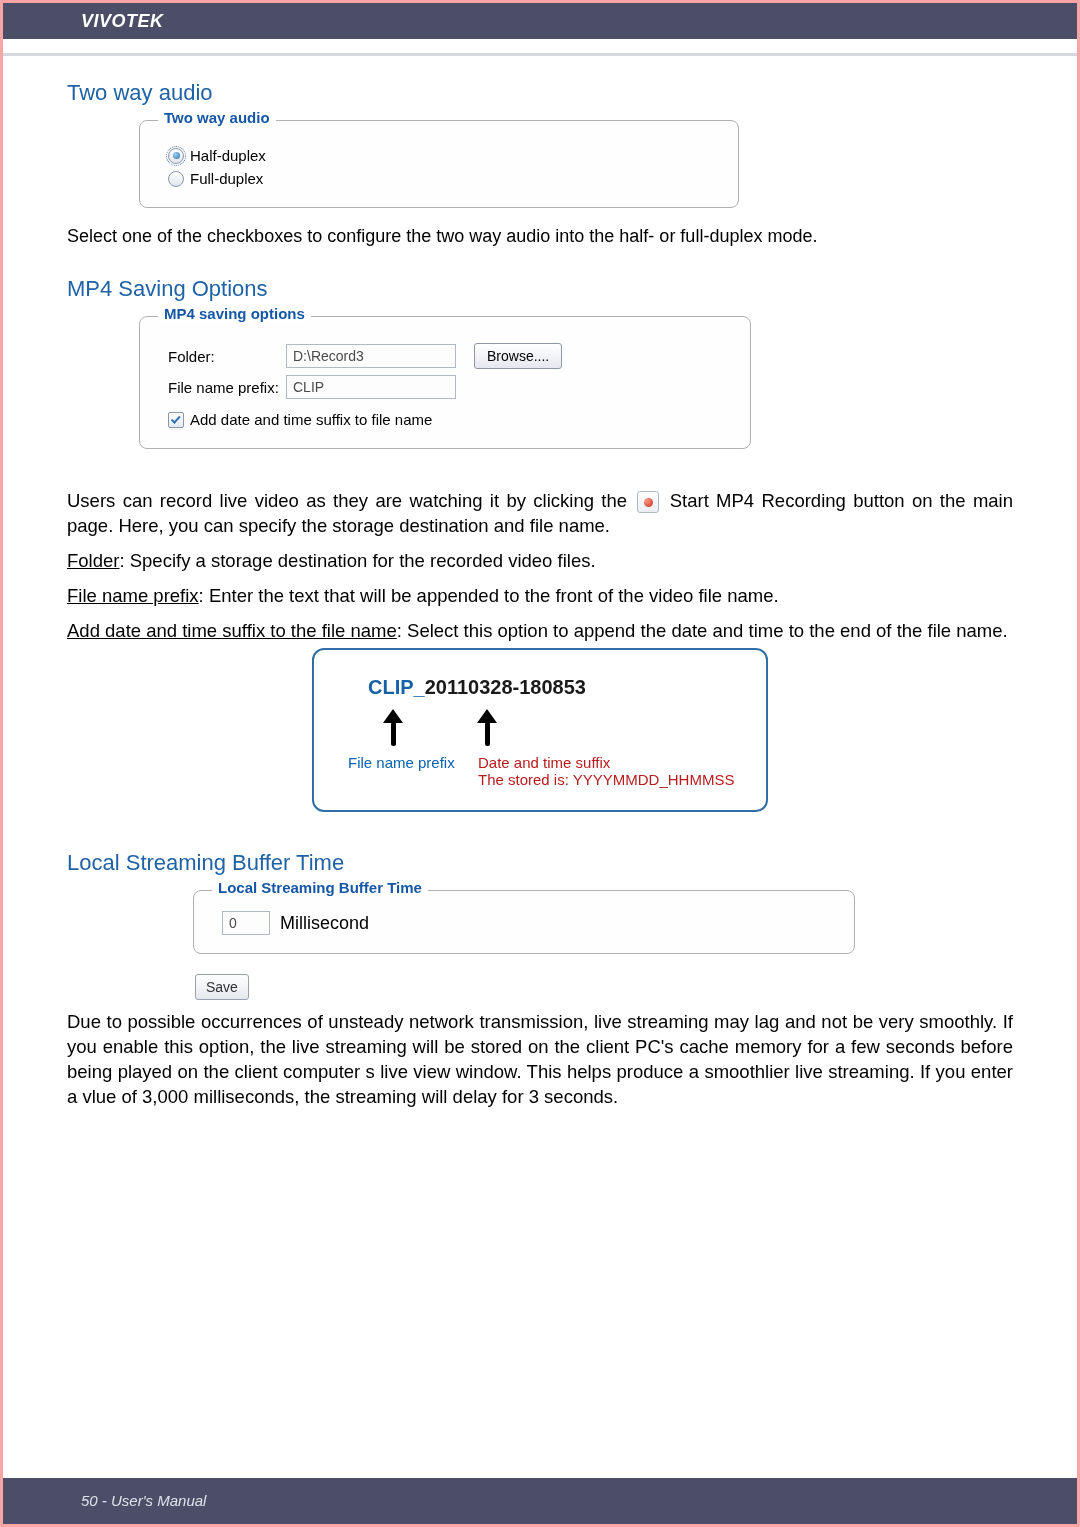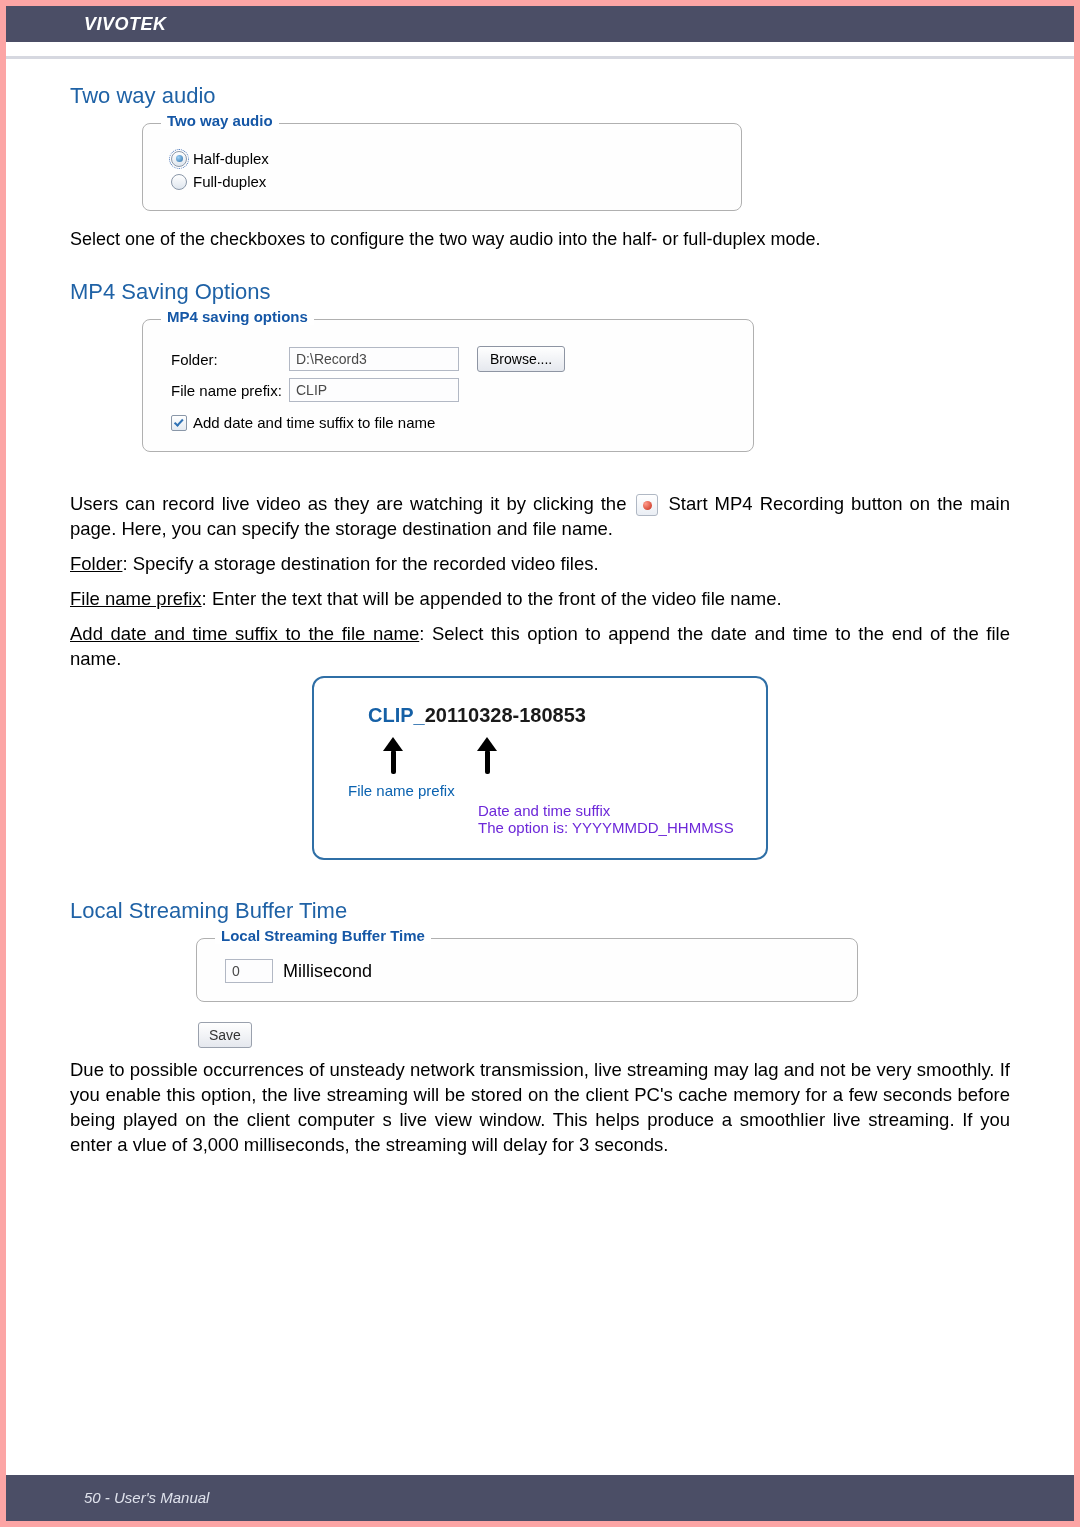--- a/index.html
+++ b/index.html
@@ -9,21 +9,21 @@
     height:1527px;
     background:#fff;
     font-family: Arial, Helvetica, sans-serif;
     font-size:18px;
     color:#000;
     position:relative;
   }
   .page {
     width:1080px;
     height:1527px;
-    border:6px solid #fca5a5;
+    border:3px solid #fca5a5;
     margin:0 auto;
     position:relative;
     padding:0;
   }
   .topbar {
     background:#4b4e66;
     height:36px;
     color:#fff;
     font-style:italic;
     font-weight:bold;
@@ -142,21 +142,21 @@
   .arrows-row { display:flex; gap:76px; margin:10px 0 0 16px; }
   .arrow-up {
     width:18px; display:flex; flex-direction:column; align-items:center;
   }
   .arrow-up .head {
     width:0;height:0;border-left:10px solid transparent;border-right:10px solid transparent;border-bottom:14px solid #000;
   }
   .arrow-up .stem { width:5px;height:24px;background:#000;border-radius:2px;margin-top:-1px; }
   .caption-row { display:flex; margin:8px 0 0 -20px; font-size:15px; }
   .cap1 { color:#0a62b0; width:130px; }
-  .cap2 { color:#6d28d9;margin-top:20px; }
+  .cap2 { color:#b91c1c; }
   .panel3 { width:662px; padding-bottom:18px; }
   .ms-row { display:flex; align-items:center; gap:10px; }
   .save-btn {
     margin:10px 0 6px 74px;
     height:26px;
     padding:0 10px;
     font-size:14px;
     border:1px solid #9aa1ad;
     border-radius:3px;
     background:linear-gradient(#ffffff,#e5e8ee);
@@ -258,21 +258,21 @@
           </div>
         <div class="arrow-up">
             <div class="head"></div>
             <div class="stem"></div>
           </div>
       </div>
       <div class="caption-row">
         <div class="cap1">File name prefix</div>
         <div class="cap2">
           <div>Date and time suffix</div>
-          <div>The option is: YYYYMMDD_HHMMSS</div>
+          <div>The stored is: YYYYMMDD_HHMMSS</div>
         </div>
       </div>
     </div>
 
     
     <div class="section-title" style="margin-top:38px">Local Streaming Buffer Time</div>
 
     <div class="panel panel3" style="margin-left:126px">
       <span class="legend">Local Streaming Buffer Time</span>
       <div class="ms-row">

